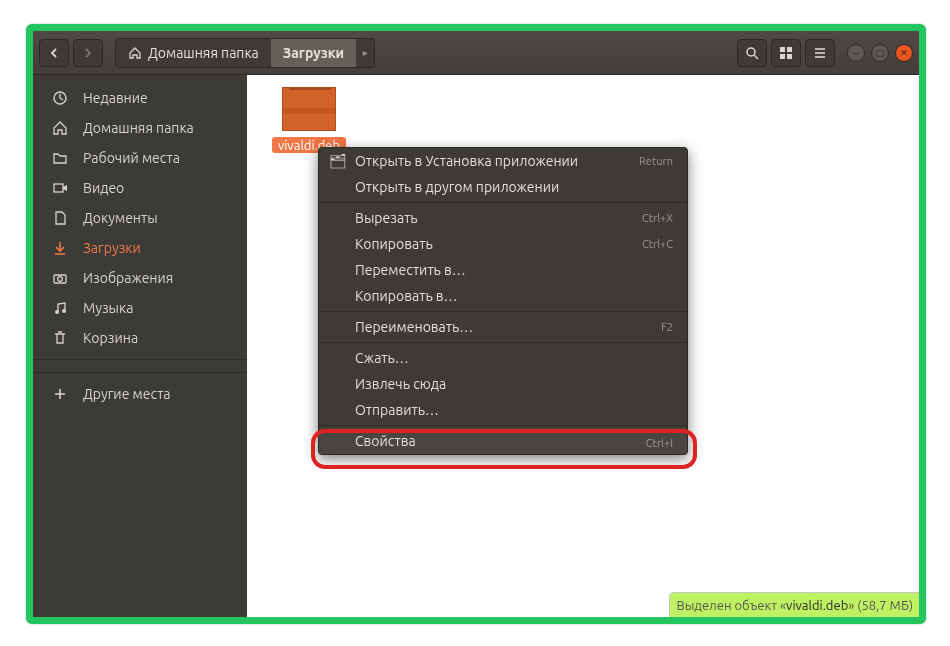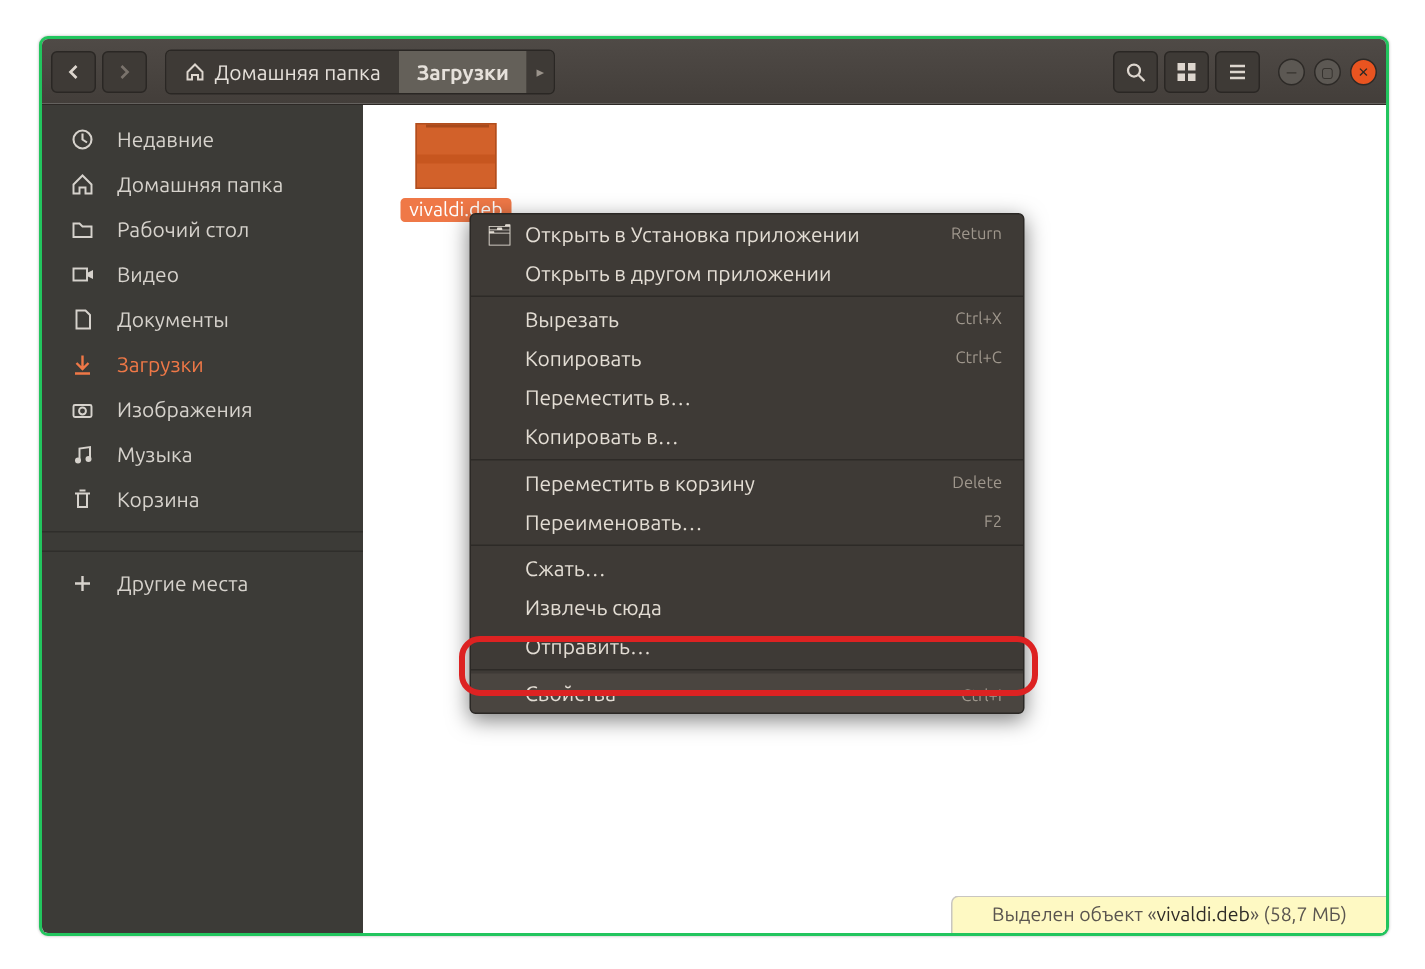--- a/index.html
+++ b/index.html
@@ -1,17 +1,17 @@
 <!DOCTYPE html>
 <html><head>
 <meta charset="utf-8">
 <style>
   * { box-sizing: border-box; margin: 0; padding: 0; font-family: Ubuntu, "Segoe UI", sans-serif; }
   body { background: #fff; width: 950px; height: 646px; overflow: hidden; position: relative; }
-  .window { position: absolute; left: 26px; top: 24px; width: 900px; height: 600px; background: #f7f7f7; border: 2px solid #22c55e; border-radius: 6px; overflow: hidden; box-shadow: 0 0 2px rgba(0,0,0,.3);}
+  .window { position: absolute; left: 26px; top: 24px; width: 900px; height: 600px; background: #f7f7f7; border: 7px solid #22c55e; border-radius: 6px; overflow: hidden; box-shadow: 0 0 2px rgba(0,0,0,.3);}
   
   .titlebar { height: 44px; background: linear-gradient(#4f4a46,#433e3a); display: flex; align-items: center; padding: 0 6px; color: #e6e1db; border-bottom:1px solid #2c2825;}
   .nav-btn, .tb-btn { width:30px; height:28px; background:#3e3a36; border:1px solid #2a2724; border-radius:4px; display:flex; align-items:center; justify-content:center; color:#ddd6ce; font-size:14px; margin-right:4px;}
   .nav-btn.disabled { color:#7a736c;}
   .pathbar { display:flex; align-items:stretch; height:30px; margin-left:8px; border:1px solid #2a2724; border-radius:4px; overflow:hidden;}
   .crumb { display:flex; align-items:center; padding:0 12px; background:#3e3a36; color:#e6e1db; font-size:14px; gap:6px;}
   .crumb.active { background:#646059; font-weight:600;}
   .crumb-sep { width:18px; display:flex; align-items:center; justify-content:center; background:#3e3a36; color:#9a938b; font-size:10px;}
   .tb-spacer { flex:1; }
   .winbtns { display:flex; gap:6px; margin-left:8px;}
@@ -34,21 +34,21 @@
   .file-label { display:inline-block; background:#ef7847; color:#fff; font-size:13px; padding:1px 6px; border-radius:3px;}
   
   .ctx { position:absolute; left:285px; top:116px; width:370px; background:#3e3a36; border:1px solid #2b2825; border-radius:4px; color:#e3ddd4; font-size:14px; box-shadow:0 4px 14px rgba(0,0,0,.5); overflow:hidden;}
   .ctx-item { display:flex; align-items:center; padding:5px 14px 5px 36px; position:relative; justify-content:space-between;}
   .ctx-item .accel { color:#9e968c; font-size:11px;}
   .ctx-item .micon { position:absolute; left:10px; width:18px; text-align:center; font-size:14px;}
   .ctx-sep { height:1px; background:#2d2a27; margin:2px 0;}
   .ctx-item.hl { background:#4a4540;align-items:flex-end;}
   .hlbox { position:absolute; left:278px; top:398px; width:386px; height:40px; border:4px solid #d22;            border-radius:14px; pointer-events:none;}
   
-  .status { position:absolute; right:0; bottom:0; background:#fef9c3; border:1px solid #c9c6c1; border-right:none; border-bottom:none; border-top-left-radius:5px; padding:5px 26px; font-size:13px; color:#5a554f;}
+  .status { position:absolute; right:0; bottom:0; background:#bef264; border:1px solid #c9c6c1; border-right:none; border-bottom:none; border-top-left-radius:5px; padding:5px 6px; font-size:13px; color:#5a554f;}
   .status .obj { color:#2e2b27;}
   svg { display:block; }
 </style>
 </head>
 <body>
 
 <div class="window">
 
   <div class="titlebar">
     <div class="nav-btn">
@@ -128,21 +128,21 @@
             </svg>
           </span>
         <span>Домашняя папка</span>
       </div>
       <div class="side-item">
         <span class="side-icon">
             <svg width="16" height="16" viewBox="0 0 16 16">
               <path d="M2 4 H6 L8 6 H14 V13 H2 Z" fill="none" stroke="#d6d2cc" stroke-width="1.3"></path>
             </svg>
           </span>
-        <span>Рабочий стол</span>
+        <span>Рабочий места</span>
       </div>
       <div class="side-item">
         <span class="side-icon">
             <svg width="16" height="16" viewBox="0 0 16 16">
               <rect x="2" y="4" width="9" height="8" fill="none" stroke="#d6d2cc" stroke-width="1.3"></rect>
               <path d="M11 7 L15 5 V11 L11 9" fill="#d6d2cc"></path>
             </svg>
           </span>
         <span>Видео</span>
       </div>
@@ -232,24 +232,20 @@
       <span class="accel">Ctrl+C</span>
     </div>
     <div class="ctx-item">
       <span>Переместить в…</span>
     </div>
     <div class="ctx-item">
       <span>Копировать в…</span>
     </div>
     <div class="ctx-sep"></div>
     <div class="ctx-item">
-      <span>Переместить в корзину</span>
-      <span class="accel">Delete</span>
-    </div>
-    <div class="ctx-item">
       <span>Переименовать…</span>
       <span class="accel">F2</span>
     </div>
     <div class="ctx-sep"></div>
     <div class="ctx-item">
       <span>Сжать…</span>
     </div>
     <div class="ctx-item">
       <span>Извлечь сюда</span>
     </div>

